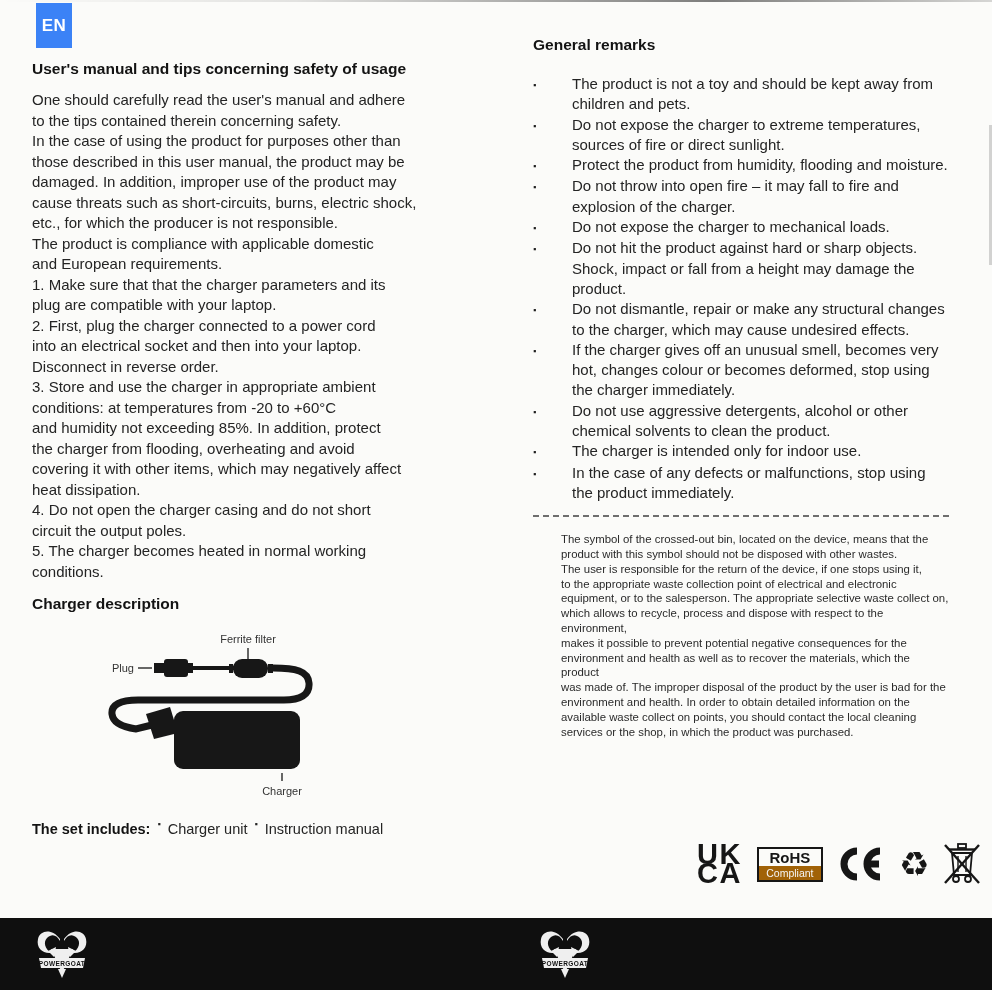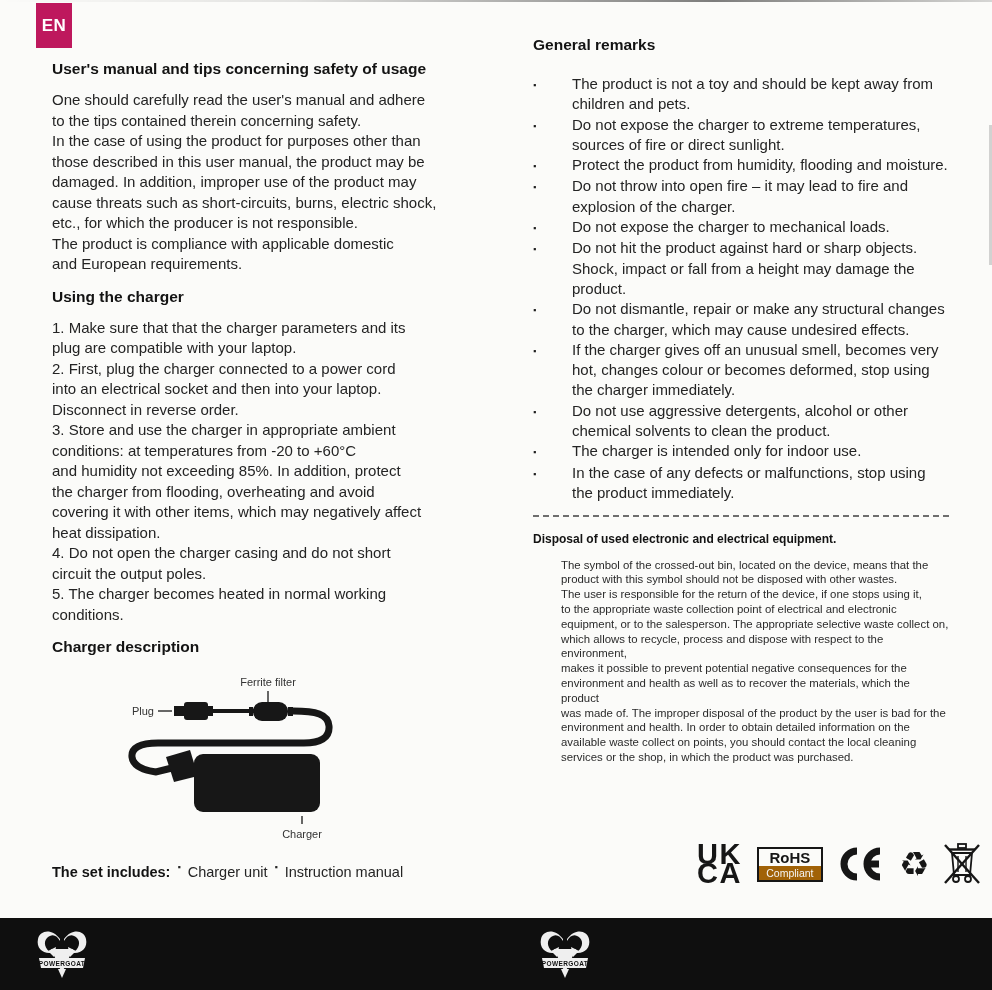--- a/index.html
+++ b/index.html
@@ -2,24 +2,24 @@
 <html><head>
 <meta charset="utf-8">
 <style>
   html,body{margin:0;padding:0;background:#e9e9e9;}
   .page{position:relative;width:992px;height:990px;background:#fbfbf9;overflow:hidden;
         font-family:"Liberation Sans","DejaVu Sans",sans-serif;color:#242424;}
   .scan-top{position:absolute;top:0;left:0;width:992px;height:2px;
         background:linear-gradient(90deg,rgba(0,0,0,0) 0%,rgba(0,0,0,.10) 30%,rgba(0,0,0,.5) 72%,rgba(0,0,0,.15) 100%);}
   .scan-right{position:absolute;right:0;top:125px;width:3px;height:140px;background:rgba(0,0,0,.16);}
 
-  .en-badge{position:absolute;left:36px;top:3px;width:36px;height:45px;background:#be185d;color:#fff;
+  .en-badge{position:absolute;left:36px;top:3px;width:36px;height:45px;background:#3b82f6;color:#fff;
         display:flex;align-items:center;justify-content:center;font-size:17px;font-weight:700;letter-spacing:.5px;}
 
-  .col-left{position:absolute;left:52px;top:60px;width:466px;}
+  .col-left{position:absolute;left:32px;top:60px;width:466px;}
   .col-right{position:absolute;left:533px;top:36px;width:416px;}
 
   .sec-title{font-size:15.5px;font-weight:700;color:#131313;margin:0 0 12px 0;}
   .body-text{font-size:15px;line-height:20.5px;white-space:pre-line;margin:0;}
   .mt{margin-top:13px;}
 
   .bullets{margin:0;}
   .bullet-item{display:flex;font-size:15px;line-height:20.3px;}
   .bullet-glyph{flex:none;width:13px;font-size:9px;line-height:20.3px;padding-top:1px;color:#1c1c1c;}
   .bullet-text{flex:1;margin-left:26px;}
@@ -66,21 +66,20 @@
     <p class="body-text">One should carefully read the user's manual and adhere
 to the tips contained therein concerning safety.
 In the case of using the product for purposes other than
 those described in this user manual, the product may be
 damaged. In addition, improper use of the product may
 cause threats such as short-circuits, burns, electric shock,
 etc., for which the producer is not responsible.
 The product is compliance with applicable domestic
 and European requirements.</p>
 
-    <h2 class="sec-title mt">Using the charger</h2>
     <p class="body-text">1. Make sure that that the charger parameters and its
 plug are compatible with your laptop.
 2. First, plug the charger connected to a power cord
 into an electrical socket and then into your laptop.
 Disconnect in reverse order.
 3. Store and use the charger in appropriate ambient
 conditions: at temperatures from -20 to +60°C
 and humidity not exceeding 85%. In addition, protect
 the charger from flooding, overheating and avoid
 covering it with other items, which may negatively affect
@@ -138,21 +137,21 @@
       <div class="bullet-item">
         <span class="bullet-glyph">▪</span>
         <span class="bullet-text">Do not expose the charger to extreme temperatures, sources of fire or direct sunlight.</span>
       </div>
       <div class="bullet-item">
         <span class="bullet-glyph">▪</span>
         <span class="bullet-text">Protect the product from humidity, flooding and moisture.</span>
       </div>
       <div class="bullet-item">
         <span class="bullet-glyph">▪</span>
-        <span class="bullet-text">Do not throw into open fire – it may lead to fire and explosion of the charger.</span>
+        <span class="bullet-text">Do not throw into open fire – it may fall to fire and explosion of the charger.</span>
       </div>
       <div class="bullet-item">
         <span class="bullet-glyph">▪</span>
         <span class="bullet-text">Do not expose the charger to mechanical loads.</span>
       </div>
       <div class="bullet-item">
         <span class="bullet-glyph">▪</span>
         <span class="bullet-text">Do not hit the product against hard or sharp objects. Shock, impact or fall from a height may damage the product.</span>
       </div>
       <div class="bullet-item">
@@ -172,21 +171,20 @@
         <span class="bullet-text">The charger is intended only for indoor use.</span>
       </div>
       <div class="bullet-item">
         <span class="bullet-glyph">▪</span>
         <span class="bullet-text">In the case of any defects or malfunctions, stop using the product immediately.</span>
       </div>
     </div>
 
     <hr class="dashed-divider">
 
-    <h3 class="disposal-title">Disposal of used electronic and electrical equipment.</h3>
     <p class="disposal-body">The symbol of the crossed-out bin, located on the device, means that the
 product with this symbol should not be disposed with other wastes.
 The user is responsible for the return of the device, if one stops using it,
 to the appropriate waste collection point of electrical and electronic
 equipment, or to the salesperson. The appropriate selective waste collect on,
 which allows to recycle, process and dispose with respect to the environment,
 makes it possible to prevent potential negative consequences for the
 environment and health as well as to recover the materials, which the product
 was made of. The improper disposal of the product by the user is bad for the
 environment and health. In order to obtain detailed information on the

